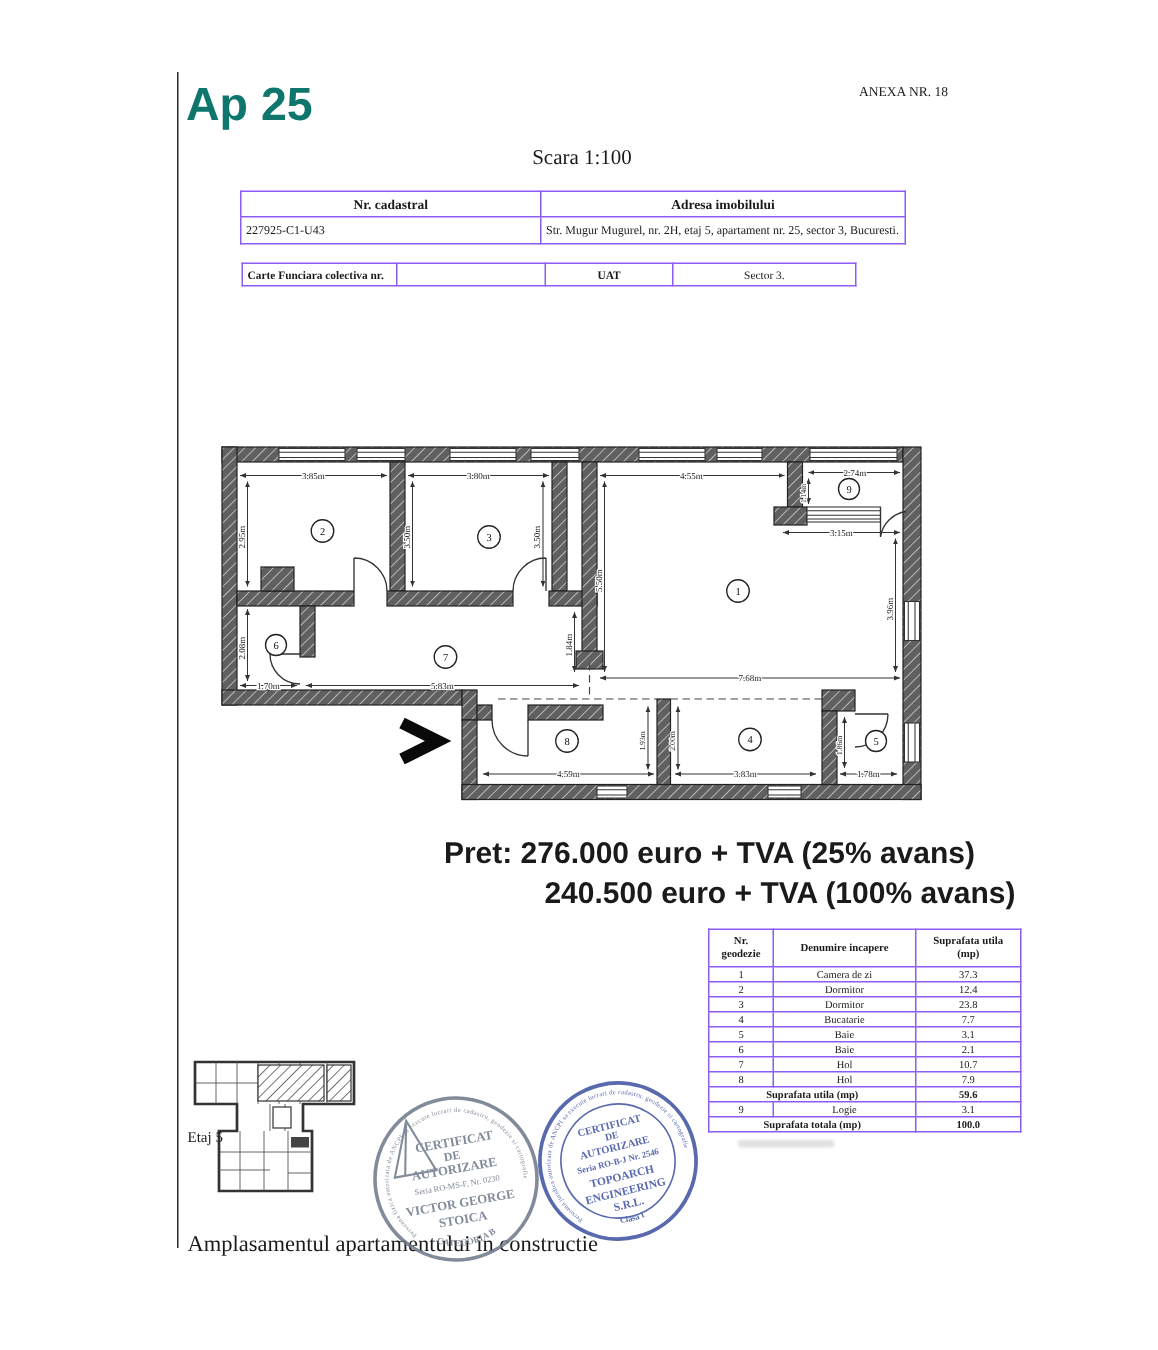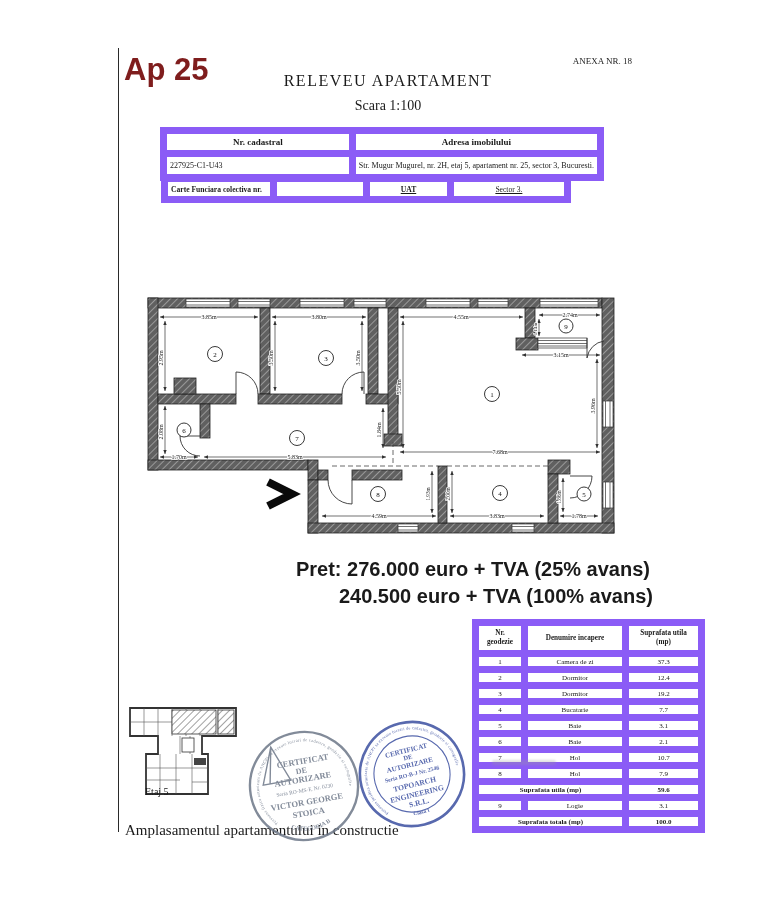--- a/index.html
+++ b/index.html
@@ -1,58 +1,57 @@
 <!DOCTYPE html>
 <html><head>
 <meta charset="utf-8">
 <style>
   html,body{margin:0;padding:0;background:#fff;}
   #page{position:relative;width:772px;height:900px;background:#ffffff;overflow:hidden;
         font-family:"Liberation Serif", serif;color:#1a1a1a;}
   .abs{position:absolute;}
   #left-rule{left:118px;top:48px;width:1px;height:784px;background:#2a2a2a;}
   #ap-label{left:124px;top:52px;font-family:"Liberation Sans",sans-serif;font-weight:bold;
-            font-size:31px;letter-spacing:0px;color:#7f1d1d;}
+            font-size:31px;letter-spacing:0px;color:#0f766e;}
   #annex{left:430px;top:56px;width:202px;text-align:right;font-size:9px;}
   #doc-title{left:158px;top:72px;width:460px;text-align:center;font-size:16px;letter-spacing:1.5px;}
   #doc-scale{left:158px;top:98px;width:460px;text-align:center;font-size:14px;}
   table{border-collapse:collapse;}
-  td,th{border:7px solid #8b5cf6;padding:0 3px;overflow:hidden;white-space:nowrap;}
+  td,th{border:1px solid #8b5cf6;padding:0 3px;overflow:hidden;white-space:nowrap;}
   #cad-table{left:160px;top:127px;width:444px;font-size:8.5px;}
   #cad-table th{height:16px;font-size:9px;}
   #cad-table td{height:17px;text-align:left;font-size:8px;}
   #cf-table{left:161px;top:175px;width:410px;font-size:7.6px;}
   #cf-table td{height:14px;margin-left:44px;}
   .b{font-weight:bold;}
-  .ctr{text-align:center;text-decoration:underline;}
+  .ctr{text-align:center;}
   #plan{left:140px;top:286px;}
   #price-l1{left:0px;top:558px;width:650px;text-align:right;}
   #price-l2{left:0px;top:585px;width:653px;text-align:right;}
   #areas-table{left:472px;top:619px;width:189px;font-size:7px;table-layout:fixed;}
   #areas-table th{font-size:7.2px;height:24px;line-height:1.2;white-space:normal;}
   #areas-table td{height:9px;text-align:center;}
   #keyplan{left:124px;top:702px;}
-  #floor-label{left:125px;top:786px;font-size:10px;margin-left:20px;}
+  #floor-label{left:125px;top:753px;font-size:10px;}
   #footer-note{left:125px;top:822px;font-size:15px;}
   .stamp{opacity:.85;}
   #stamp-gray{left:234px;top:716px;transform:rotate(-10deg);}
   #stamp-blue{left:342px;top:704px;transform:rotate(-14deg);}
   #faint-artifact{left:492px;top:760px;width:64px;height:5px;background:#9a9a9a;opacity:.3;
                   filter:blur(1px);border-radius:2px;}
   svg text{font-family:"Liberation Serif",serif;}
 </style>
 </head>
 <body>
 
 <div id="page">
 
   <div class="abs" id="left-rule"></div>
   <div class="abs" id="ap-label">Ap 25</div>
   <div class="abs" id="annex">ANEXA NR. 18</div>
-  <div class="abs" id="doc-title">RELEVEU APARTAMENT</div>
   <div class="abs" id="doc-scale">Scara 1:100</div>
 
   <table class="abs" id="cad-table">
     <tbody>
         <tr>
       <th style="width:193px">Nr. cadastral</th>
       <th>Adresa imobilului</th>
     </tr>
     <tr>
       <td>227925-C1-U43</td>
@@ -220,21 +219,21 @@
         <text x="444" y="210.5">5</text>
         <text x="44" y="146.5">6</text>
         <text x="157" y="154.5">7</text>
         <text x="238" y="210.5">8</text>
         <text x="426" y="42.5">9</text>
       </g>
     </g>
   </svg>
 
   <div class="abs" id="price-l1" style="font-family:'Liberation Sans',sans-serif;font-weight:bold;font-size:20px;">Pret: 276.000 euro + TVA (25% avans)</div>
-  <div class="abs" id="price-l2" style="font-family:'Liberation Sans',sans-serif;font-weight:bold;font-size:20px;">240.500 euro + TVA (100% avans)</div>
+  <div class="abs" id="price-l2" style="font-family:'Liberation Sans',sans-serif;font-weight:bold;font-size:20px;padding-left:24px;">240.500 euro + TVA (100% avans)</div>
 
   <table class="abs" id="areas-table">
     <tbody>
         <tr>
       <th style="width:36px">Nr. geodezie</th>
       <th style="width:88px">Denumire incapere</th>
       <th style="width:63px">Suprafata utila (mp)</th>
     </tr>
     <tr>
           <td>1</td>
@@ -242,21 +241,21 @@
           <td>37.3</td>
         </tr>
     <tr>
           <td>2</td>
           <td>Dormitor</td>
           <td>12.4</td>
         </tr>
     <tr>
           <td>3</td>
           <td>Dormitor</td>
-          <td>19.2</td>
+          <td>23.8</td>
         </tr>
     <tr>
           <td>4</td>
           <td>Bucatarie</td>
           <td>7.7</td>
         </tr>
     <tr>
           <td>5</td>
           <td>Baie</td>
           <td>3.1</td>

